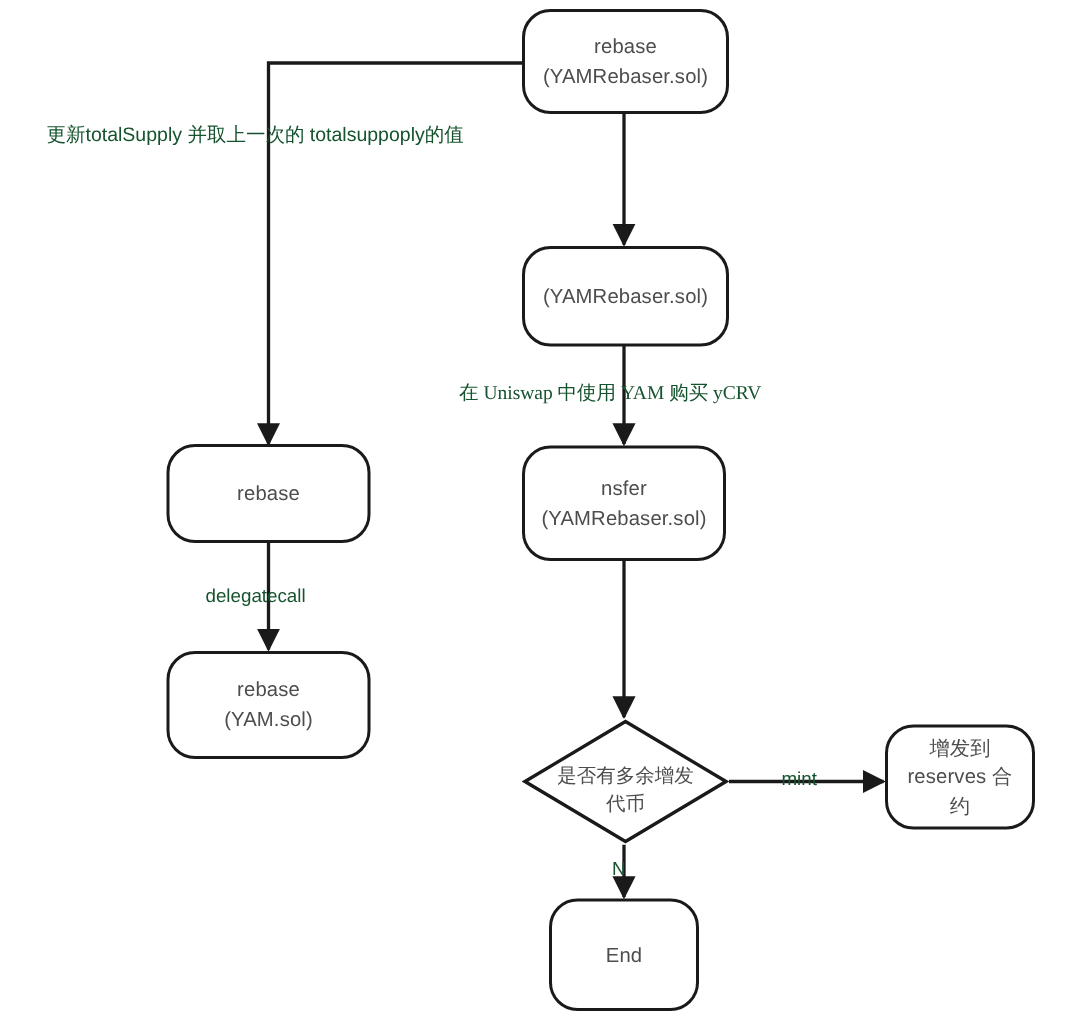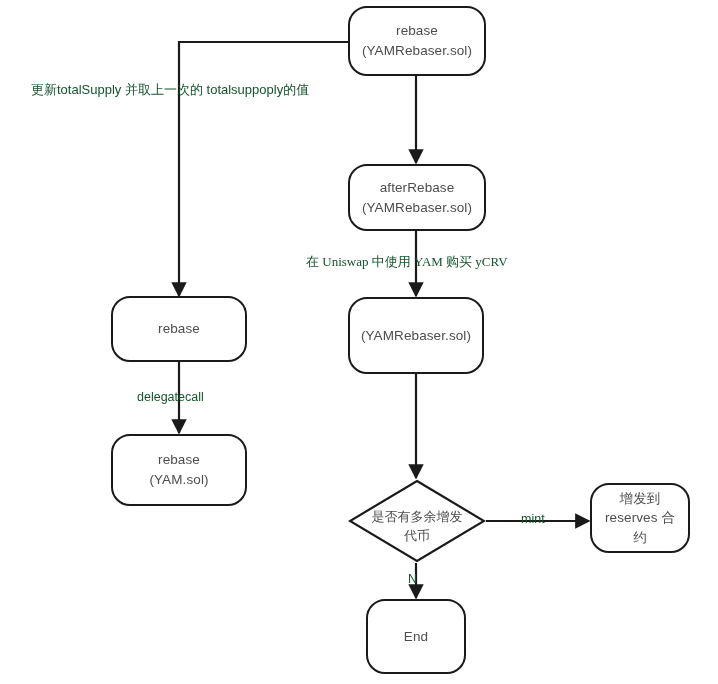--- a/index.html
+++ b/index.html
@@ -101,27 +101,27 @@
 
   <div class="node node-box" style="left:348px; top:6px; width:138px; height:70px;">
     <div class="lines">
       <div>rebase</div>
       <div>(YAMRebaser.sol)</div>
     </div>
   </div>
 
   <div class="node node-box" style="left:348px; top:164px; width:138px; height:67px;">
     <div class="lines">
-      <div>afterRebase</div>
       <div>(YAMRebaser.sol)</div>
     </div>
   </div>
 
   <div class="node node-box" style="left:348px; top:297px; width:136px; height:77px;">
     <div class="lines">
+      <div>nsfer</div>
       <div>(YAMRebaser.sol)</div>
     </div>
   </div>
 
   <div class="node node-box" style="left:111px; top:296px; width:136px; height:66px;">
     <div class="lines">
       <div>rebase</div>
     </div>
   </div>
 

